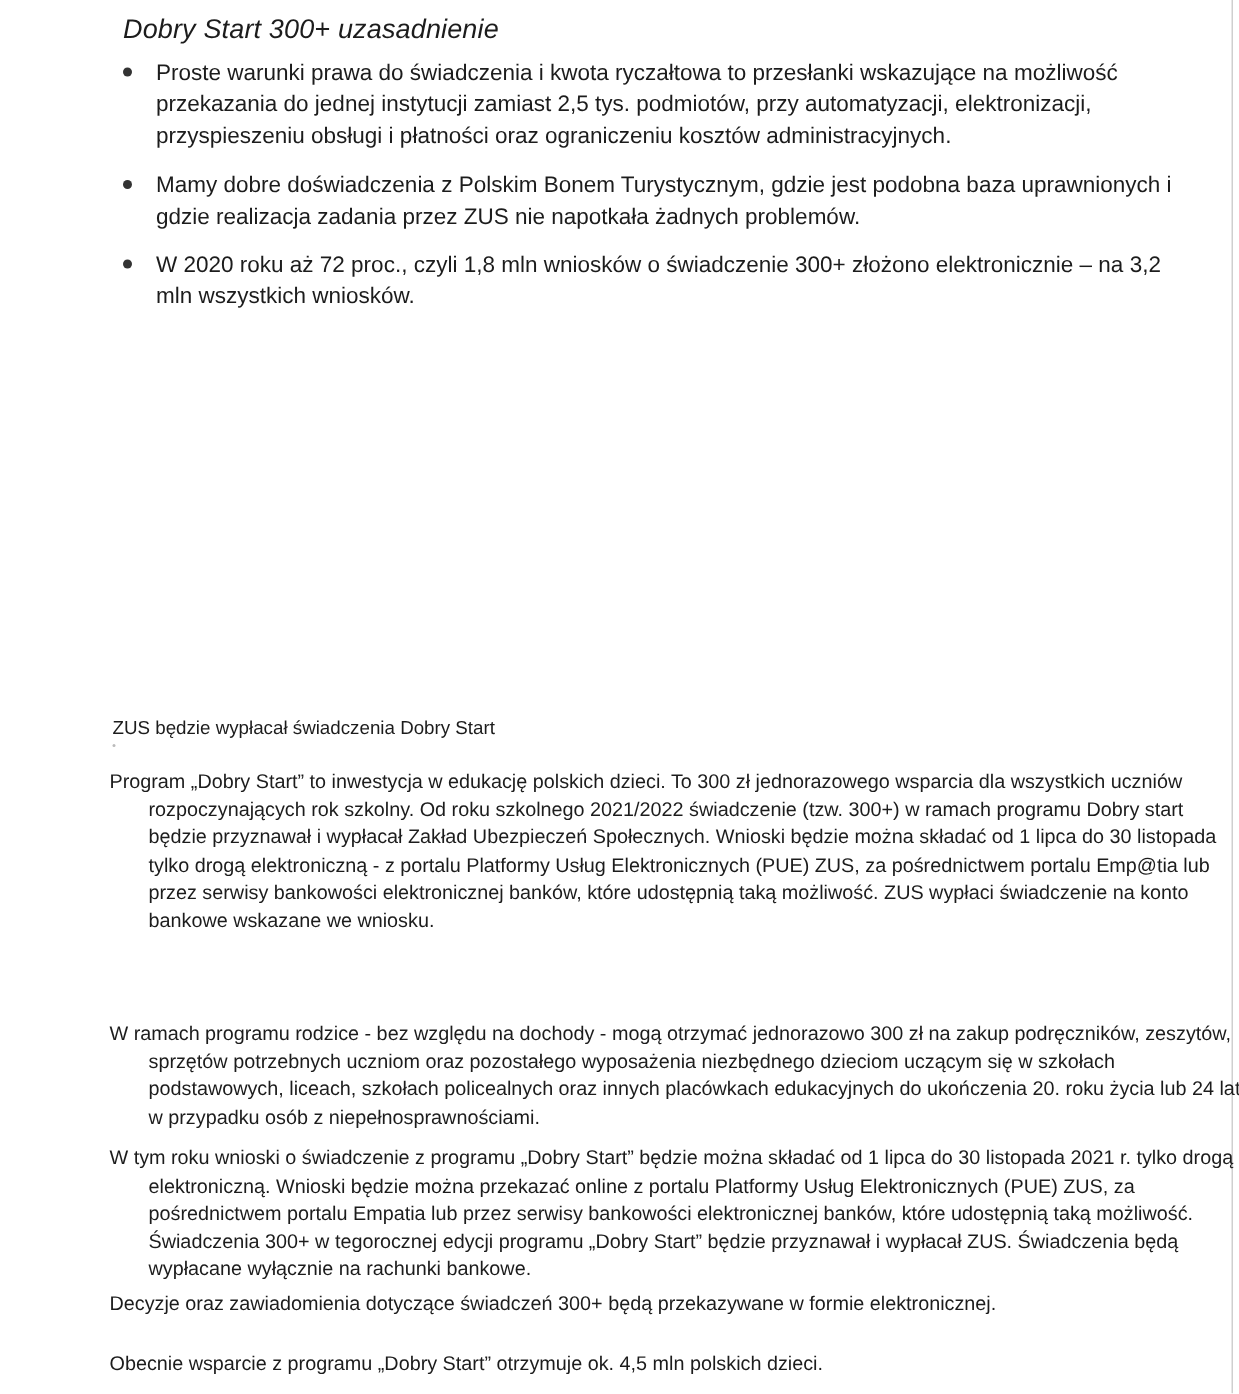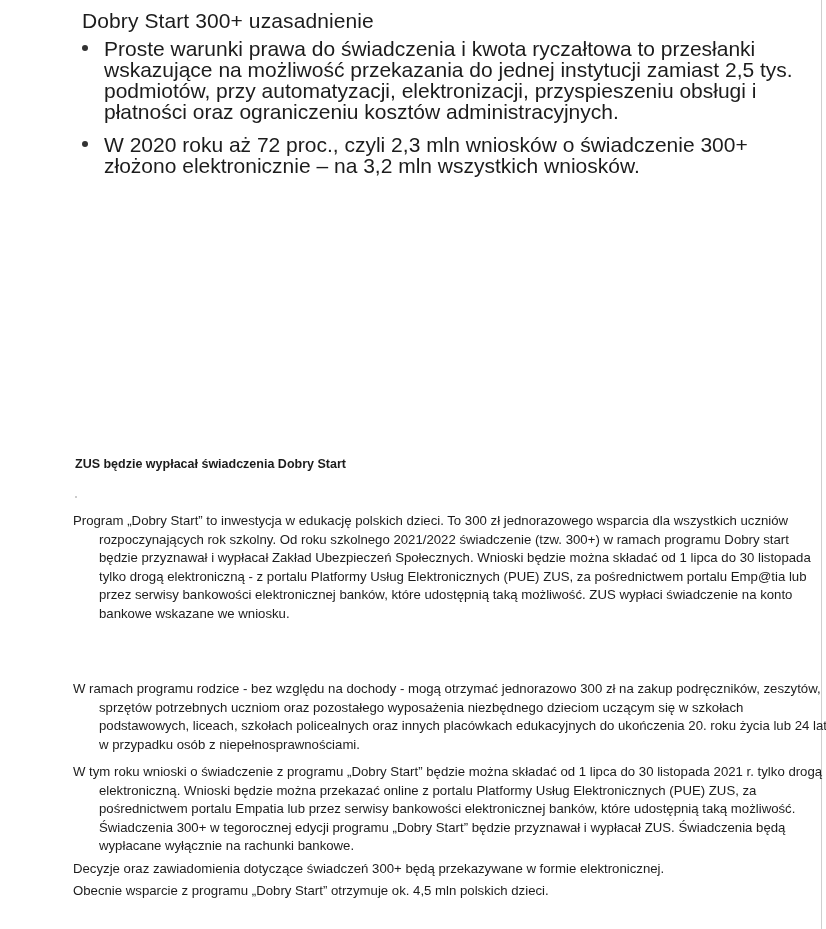--- a/index.html
+++ b/index.html
@@ -1,47 +1,51 @@
 <!DOCTYPE html>
 <html><head>
 <meta charset="utf-8">
 <style>
   html, body { margin: 0; padding: 0; background: #ffffff; }
   body { width: 826px; height: 929px; position: relative; overflow: hidden;
          font-family: "Liberation Sans", "DejaVu Sans", sans-serif; color: #1c1c1c; }
   .page-edge { position: absolute; left: 821px; top: 0; width: 1px; height: 929px; background: #cfcfcf; }
-  .title { position: absolute; left: 82px; top: 9px; font-size: 21px; letter-spacing: 0.1px; }
+  .title { position: absolute; left: 82px; top: 9px; font-size: 18px; font-style: italic; letter-spacing: 0.1px; }
   .bullets { position: absolute; left: 78px; top: 38px; width: 720px; margin: 0; padding: 0; list-style: none; }
-  .bullets li { position: relative; padding-left: 26px; font-size: 21px; line-height: 21px; margin-bottom: 11px; }
+  .bullets li { position: relative; padding-left: 26px; font-size: 15px; line-height: 21px; margin-bottom: 11px; }
   .bullets li .dot { position: absolute; left: 4px; top: 7px; width: 6px; height: 6px; border-radius: 50%; background: #333; }
   .bullets li .txt { display: block; margin-left: 0; }
-  .h2 { position: absolute; left: 75px; top: 457px; font-size: 12.5px; font-weight: bold; }
+  .h2 { position: absolute; left: 75px; top: 478px; font-size: 12.5px; font-weight: normal; }
   .para { position: absolute; left: 73px; width: 730px; font-size: 13.2px; line-height: 18.5px; padding-left: 26px; text-indent: -26px; }
   .p1 { top: 512px; }
   .p2 { top: 680px; }
   .p3 { top: 763px; }
   .p4 { top: 860px; padding-left: 0; text-indent: 0; }
-  .p5 { top: 882px; padding-left: 0; text-indent: 0; }
+  .p5 { top: 900px; padding-left: 0; text-indent: 0; }
   .speck { position: absolute; width: 2px; height: 2px; background: #bbb; border-radius: 50%; }
 </style>
 </head>
 <body>
 
 <div class="page-edge"></div>
 
 <div class="title">Dobry Start 300+ uzasadnienie</div>
 
 <ul class="bullets">
   <li style="margin-bottom:12px">
     <span class="dot"></span>
     <span class="txt">Proste warunki prawa do świadczenia i kwota ryczałtowa to przesłanki wskazujące na możliwość przekazania do jednej instytucji zamiast 2,5 tys. podmiotów, przy automatyzacji, elektronizacji, przyspieszeniu obsługi i płatności oraz ograniczeniu kosztów administracyjnych.</span>
   </li>
   <li>
     <span class="dot"></span>
-    <span class="txt">W 2020 roku aż 72 proc., czyli 2,3 mln wniosków o świadczenie 300+ złożono elektronicznie – na 3,2 mln wszystkich wniosków.</span>
+    <span class="txt">Mamy dobre doświadczenia z Polskim Bonem Turystycznym, gdzie jest podobna baza uprawnionych i gdzie realizacja zadania przez ZUS nie napotkała żadnych problemów.</span>
+  </li>
+  <li>
+    <span class="dot"></span>
+    <span class="txt">W 2020 roku aż 72 proc., czyli 1,8 mln wniosków o świadczenie 300+ złożono elektronicznie – na 3,2 mln wszystkich wniosków.</span>
   </li>
 </ul>
 
 <div class="h2">ZUS będzie wypłacał świadczenia Dobry Start</div>
 
 <span class="speck" style="left:75px; top:496px;"></span>
 
 <div class="para p1">Program „Dobry Start” to inwestycja w edukację polskich dzieci. To 300 zł jednorazowego wsparcia dla wszystkich uczniów rozpoczynających rok szkolny. Od roku szkolnego 2021/2022 świadczenie (tzw. 300+) w ramach programu Dobry start będzie przyznawał i wypłacał Zakład Ubezpieczeń Społecznych. Wnioski będzie można składać od 1 lipca do 30 listopada tylko drogą elektroniczną - z portalu Platformy Usług Elektronicznych (PUE) ZUS, za pośrednictwem portalu Emp@tia lub przez serwisy bankowości elektronicznej banków, które udostępnią taką możliwość. ZUS wypłaci świadczenie na konto bankowe wskazane we wniosku.</div>
 <div class="para p2">W ramach programu rodzice - bez względu na dochody - mogą otrzymać jednorazowo 300 zł na zakup podręczników, zeszytów, sprzętów potrzebnych uczniom oraz pozostałego wyposażenia niezbędnego dzieciom uczącym się w szkołach podstawowych, liceach, szkołach policealnych oraz innych placówkach edukacyjnych do ukończenia 20. roku życia lub 24 lat w przypadku osób z niepełnosprawnościami.</div>
 <div class="para p3">W tym roku wnioski o świadczenie z programu „Dobry Start” będzie można składać od 1 lipca do 30 listopada 2021 r. tylko drogą elektroniczną. Wnioski będzie można przekazać online z portalu Platformy Usług Elektronicznych (PUE) ZUS, za pośrednictwem portalu Empatia lub przez serwisy bankowości elektronicznej banków, które udostępnią taką możliwość. Świadczenia 300+ w tegorocznej edycji programu „Dobry Start” będzie przyznawał i wypłacał ZUS. Świadczenia będą wypłacane wyłącznie na rachunki bankowe.</div>

